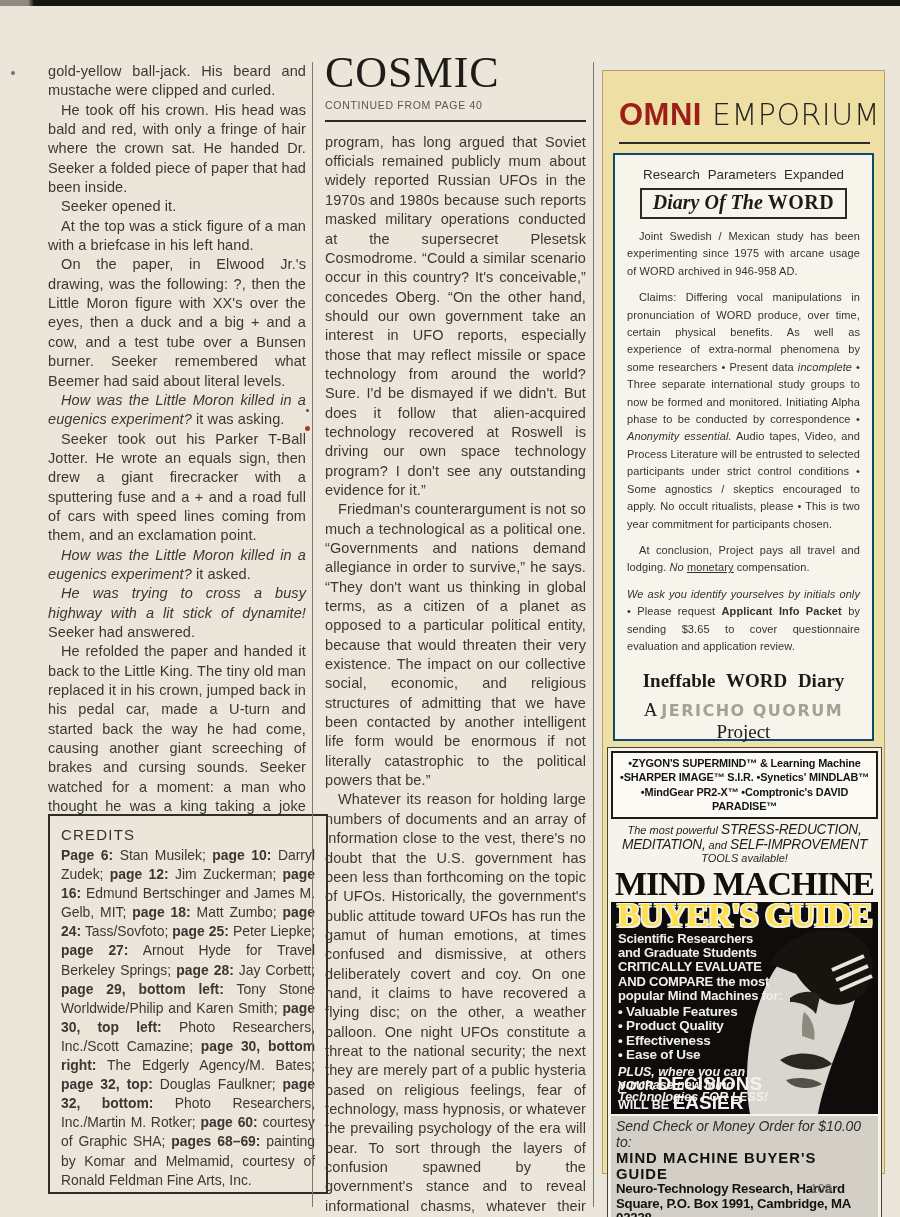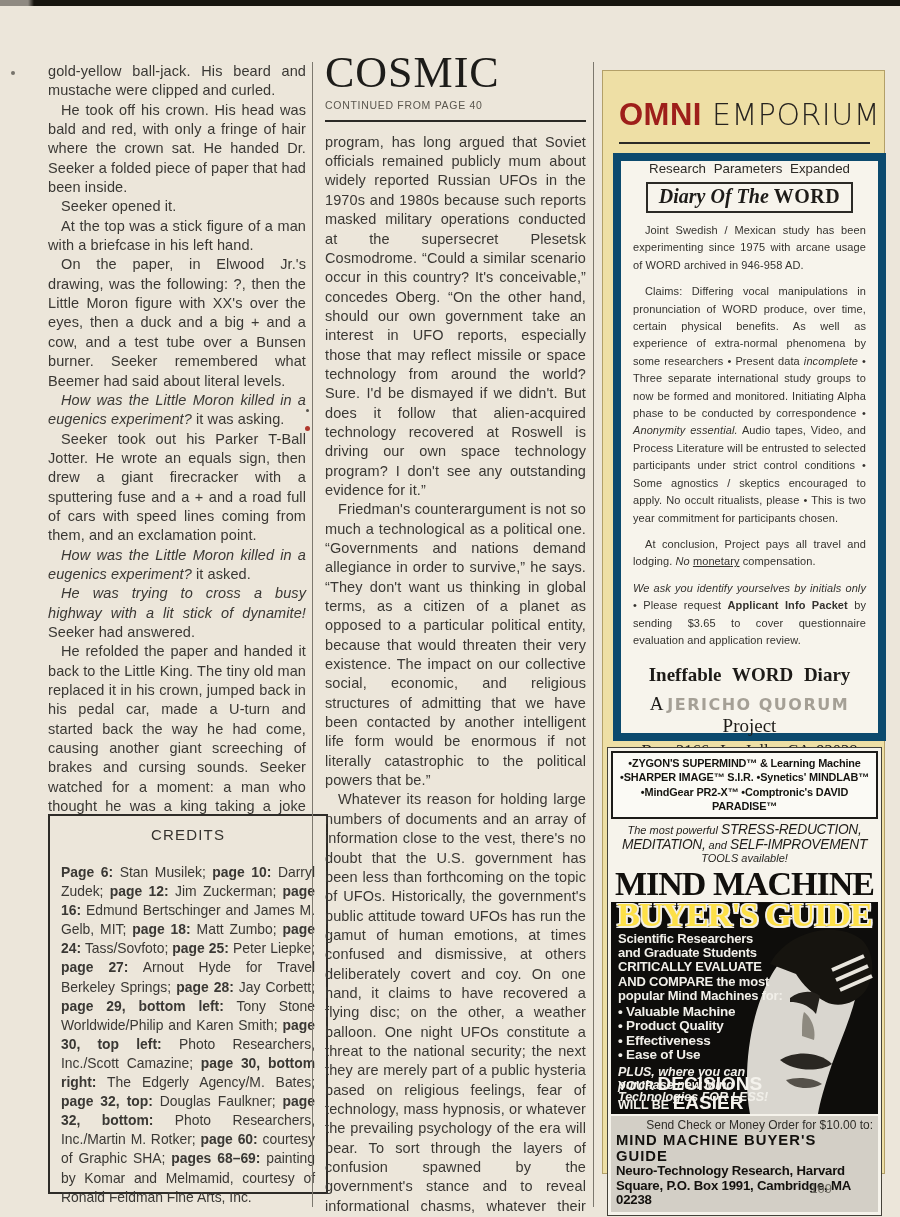--- a/index.html
+++ b/index.html
@@ -34,36 +34,36 @@
 
   
   .cosmic-title{font-family:"Liberation Serif",serif;font-size:44px;line-height:.95;
     letter-spacing:1px;color:#1d1c19;font-weight:400;}
   .cosmic-cont{font-size:10.5px;letter-spacing:.7px;color:#5a564e;margin-top:5px;}
   .cosmic-rule{height:2px;background:#2b2a26;margin:9px 0 11px;}
 
   
   .credits-box{position:absolute;left:48px;top:814px;width:254px;height:368px;
     border:2px solid #2e2c28;background:#ece6da;padding:8px 11px 0;}
-  .credits-title{text-align:center;font-size:15px;letter-spacing:1.2px;color:#34322e;margin:2px 0 20px;}
+  .credits-title{text-align:left;font-size:15px;letter-spacing:1.2px;color:#34322e;margin:2px 0 3px;}
   #credits-text{margin:0;text-align:justify;font-size:13.9px;line-height:19.1px;color:#3a3834;}
 
   
   .emporium{position:absolute;left:602px;top:70px;width:281px;height:1102px;
     background:#eedfa5;border:1px solid #b3a068;}
   .emporium-header{position:absolute;top:26px;left:16px;right:14px;}
   .logo-line{white-space:nowrap;}
   .logo-omni{font-size:31px;font-weight:800;letter-spacing:.5px;color:#9e1f1a;}
   .logo-rest{font-family:"DejaVu Sans",sans-serif;font-size:30px;font-weight:200;
     letter-spacing:.5px;color:#26231f;}
   .header-rule{height:2px;background:#2b2a26;margin-top:9px;}
 
   
   .word-ad{position:absolute;top:82px;left:10px;width:233px;height:572px;
-    background:#f7f4ec;border:8px solid #0c4a6e;padding:0 12px 0;}
+    background:#f7f4ec;border:2px solid #0c4a6e;padding:12px 12px 0;}
   .word-kicker{text-align:center;font-size:13.3px;word-spacing:4px;color:#2d2b27;}
   .word-titlebox{width:max-content;margin:6px auto 0;border:2px solid #2b2a26;padding:1px 11px 3px;
     font-family:"Liberation Serif",serif;font-size:20px;color:#1d1b18;}
   .word-title-it{font-style:italic;font-weight:bold;}
   .word-title-bd{font-weight:bold;letter-spacing:.5px;margin-top:48px;}
   #word-paras .para{font-size:11px;line-height:17.4px;margin-top:9px;text-indent:12px;color:#34322e;}
   #word-paras .para.noindent{text-indent:0;}
   .word-footer{text-align:center;margin-top:15px;color:#1d1b18;}
   .word-f1{font-family:"Liberation Serif",serif;font-weight:bold;font-size:19px;word-spacing:6px;}
   .word-f2{font-family:"Liberation Serif",serif;font-size:19px;margin-top:7px;}
@@ -91,21 +91,21 @@
   .mind-bullets{position:absolute;left:7px;top:103px;width:170px;}
   .bullet-line{font-weight:bold;font-size:13.5px;line-height:1.07;color:#f1efe9;letter-spacing:-.2px;}
   .bullet-line::before{content:"• ";}
   .mind-plus{position:absolute;left:7px;top:164px;width:170px;}
   .plus-line{font-weight:bold;font-style:italic;font-size:12.5px;line-height:1.02;color:#f1efe9;}
   .mind-decisions{position:absolute;left:7px;top:172px;width:190px;}
   .decision-line{color:#f4f2ec;white-space:nowrap;line-height:1.0;}
   .decision-line .sm{font-size:12.5px;font-weight:700;}
   .decision-line .lg{font-size:19px;font-weight:800;}
   .mind-order{background:#d3cfc6;margin-top:2px;padding:2px 5px 4px;}
-  .order-note{font-size:12px;color:#2f2d28;text-align:right;}
+  .order-note{font-style:italic;font-size:14px;color:#2f2d28;}
   .order-line{font-weight:bold;font-size:13.2px;line-height:1.1;letter-spacing:-.2px;color:#13110e;}
   .order-line:first-child{font-size:14.8px;letter-spacing:1px;}
 
   .page-number{position:absolute;right:68px;top:1181px;font-size:13px;color:#6d6a61;}
 </style>
 </head>
 <body>
 
 <div class="scan-edge"></div>
 <div class="corner-dot" style="left:11px;top:71px;"></div>
@@ -194,21 +194,21 @@
       </svg>
       <div class="mind-title2">BUYER'S GUIDE</div>
       <div class="mind-pitch" id="mind-pitch">
           <div class="pitch-line">Scientific Researchers</div>
           <div class="pitch-line">and Graduate Students</div>
           <div class="pitch-line">CRITICALLY EVALUATE</div>
           <div class="pitch-line">AND COMPARE the most</div>
           <div class="pitch-line">popular Mind Machines for:</div>
         </div>
       <div class="mind-bullets" id="mind-bullets">
-          <div class="bullet-line">Valuable Machine</div>
+          <div class="bullet-line">Valuable Features</div>
           <div class="bullet-line">Product Quality</div>
           <div class="bullet-line">Effectiveness</div>
           <div class="bullet-line">Ease of Use</div>
         </div>
       <div class="mind-plus" id="mind-plus">
           <div class="plus-line">PLUS, where you can</div>
           <div class="plus-line">purchase new Mind</div>
           <div class="plus-line">Technologies FOR LESS!</div>
         </div>
       <div class="mind-decisions" id="mind-decisions">

